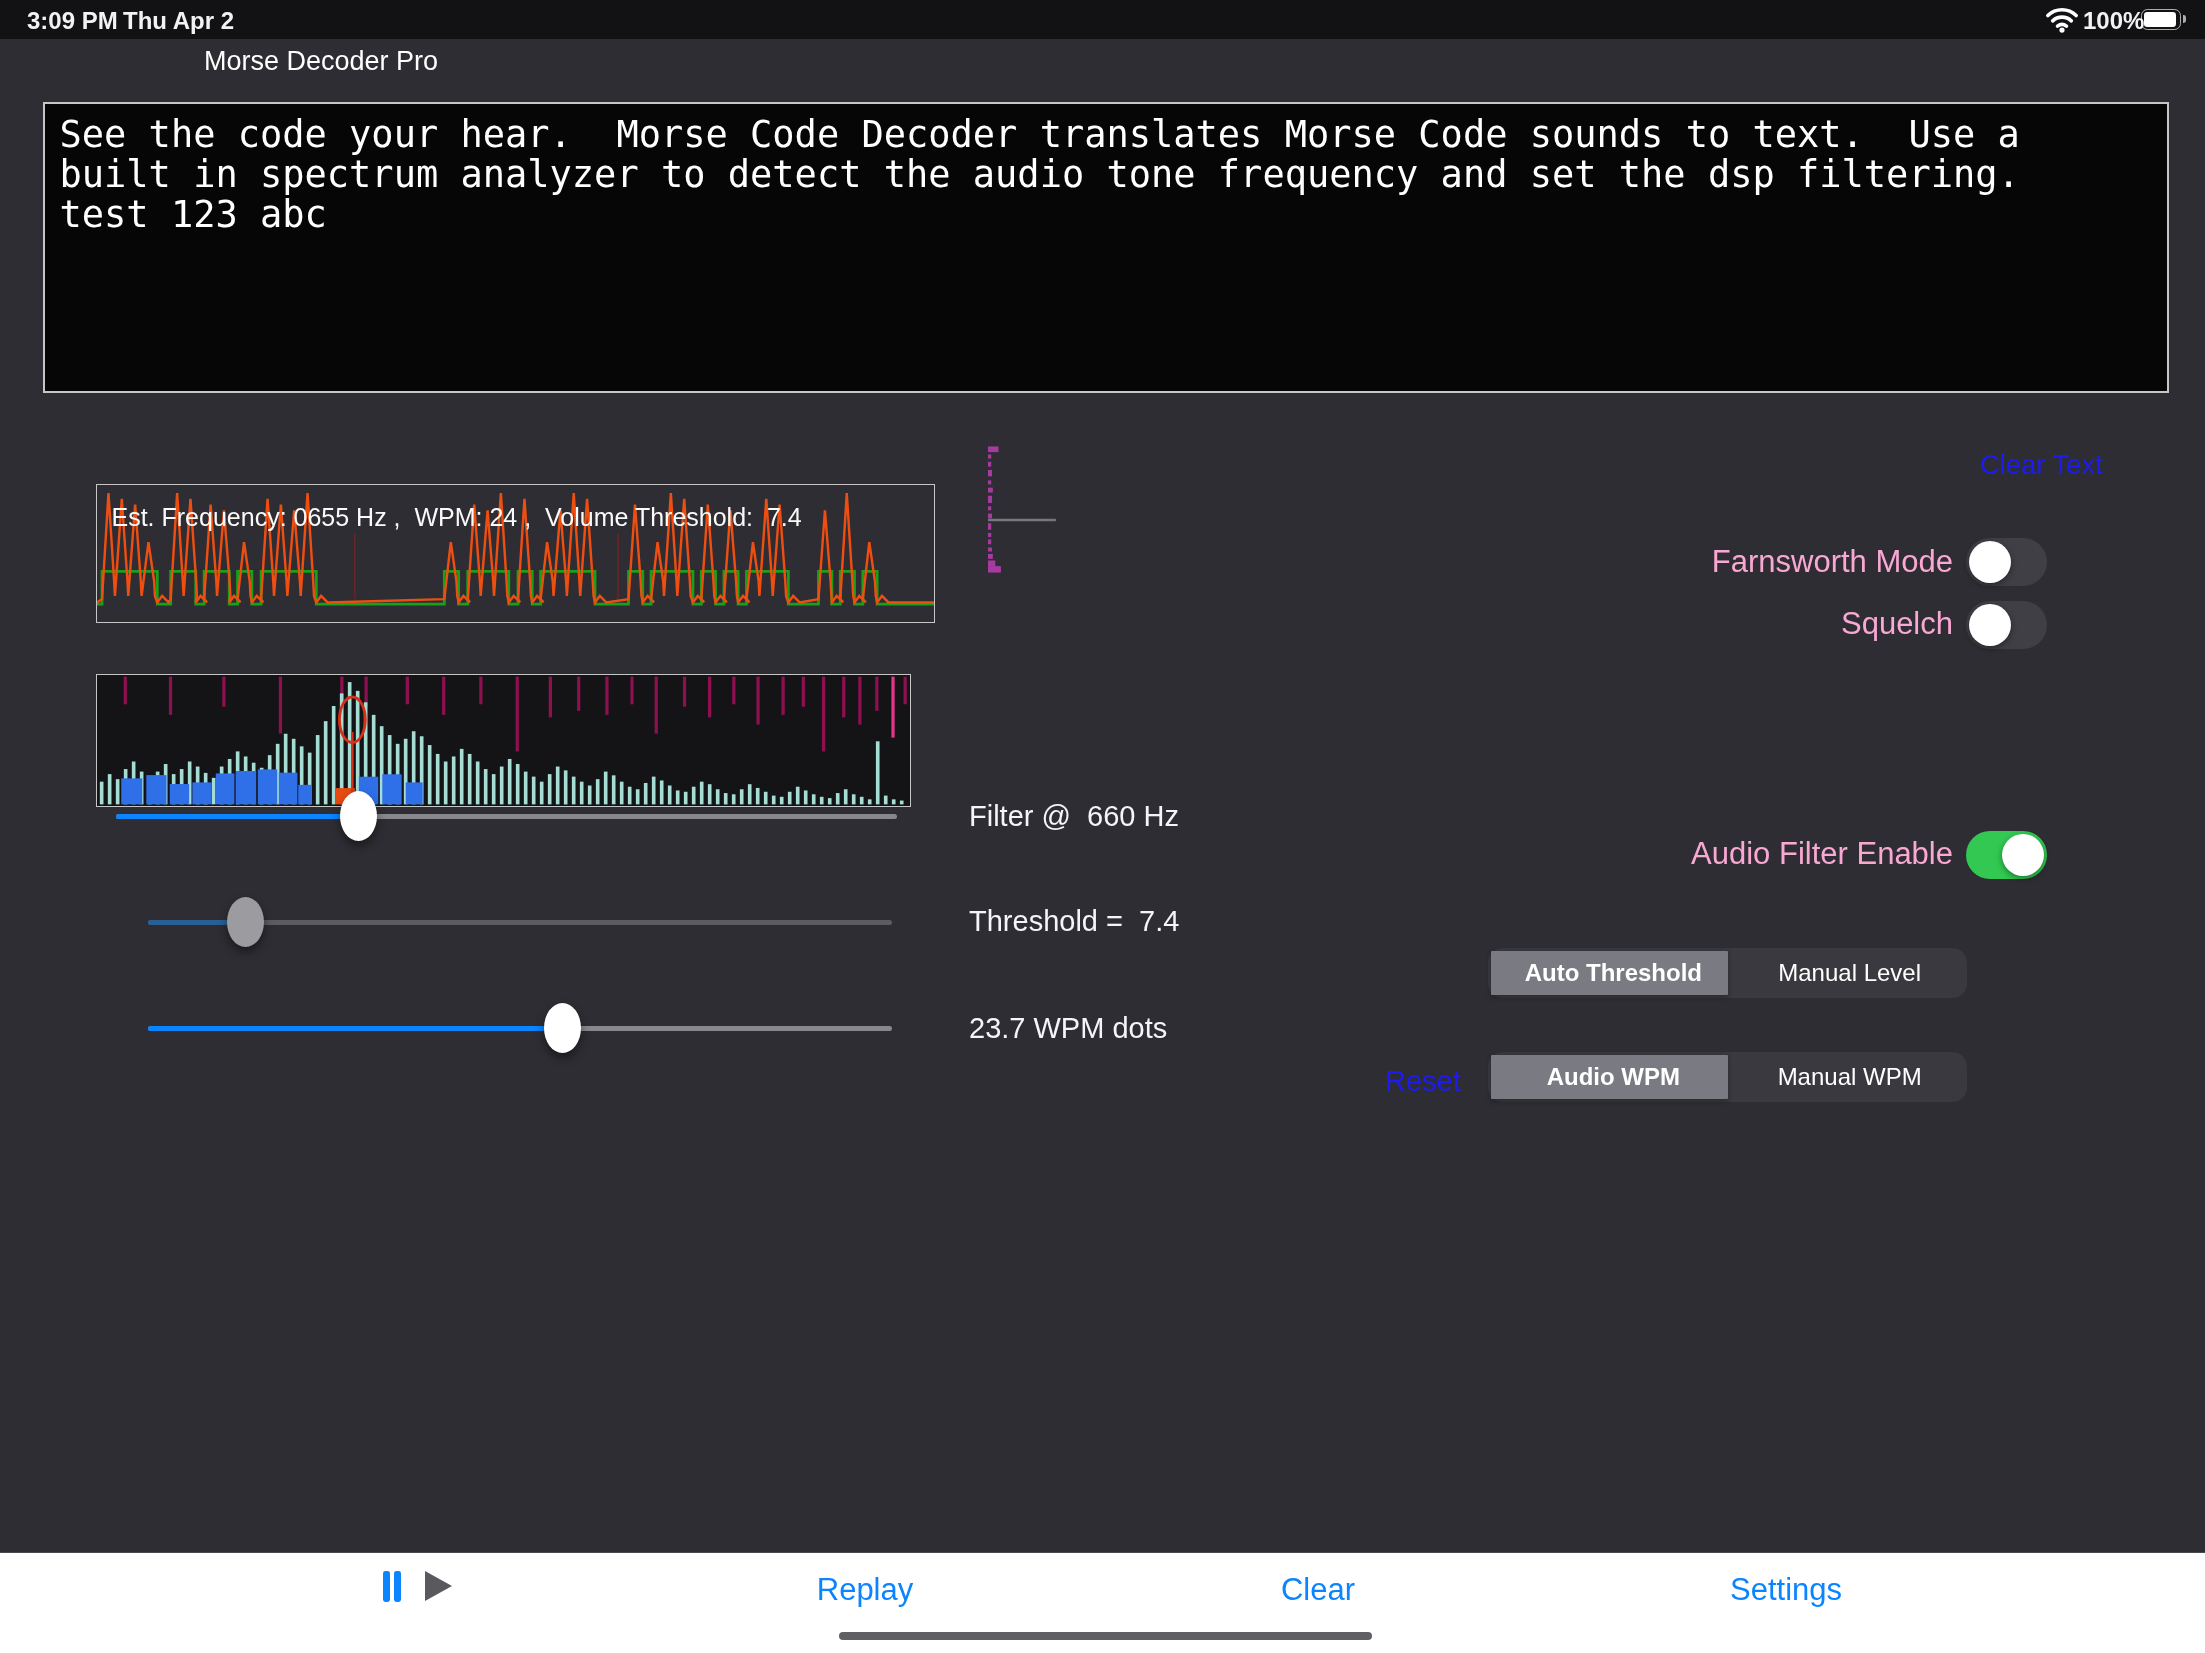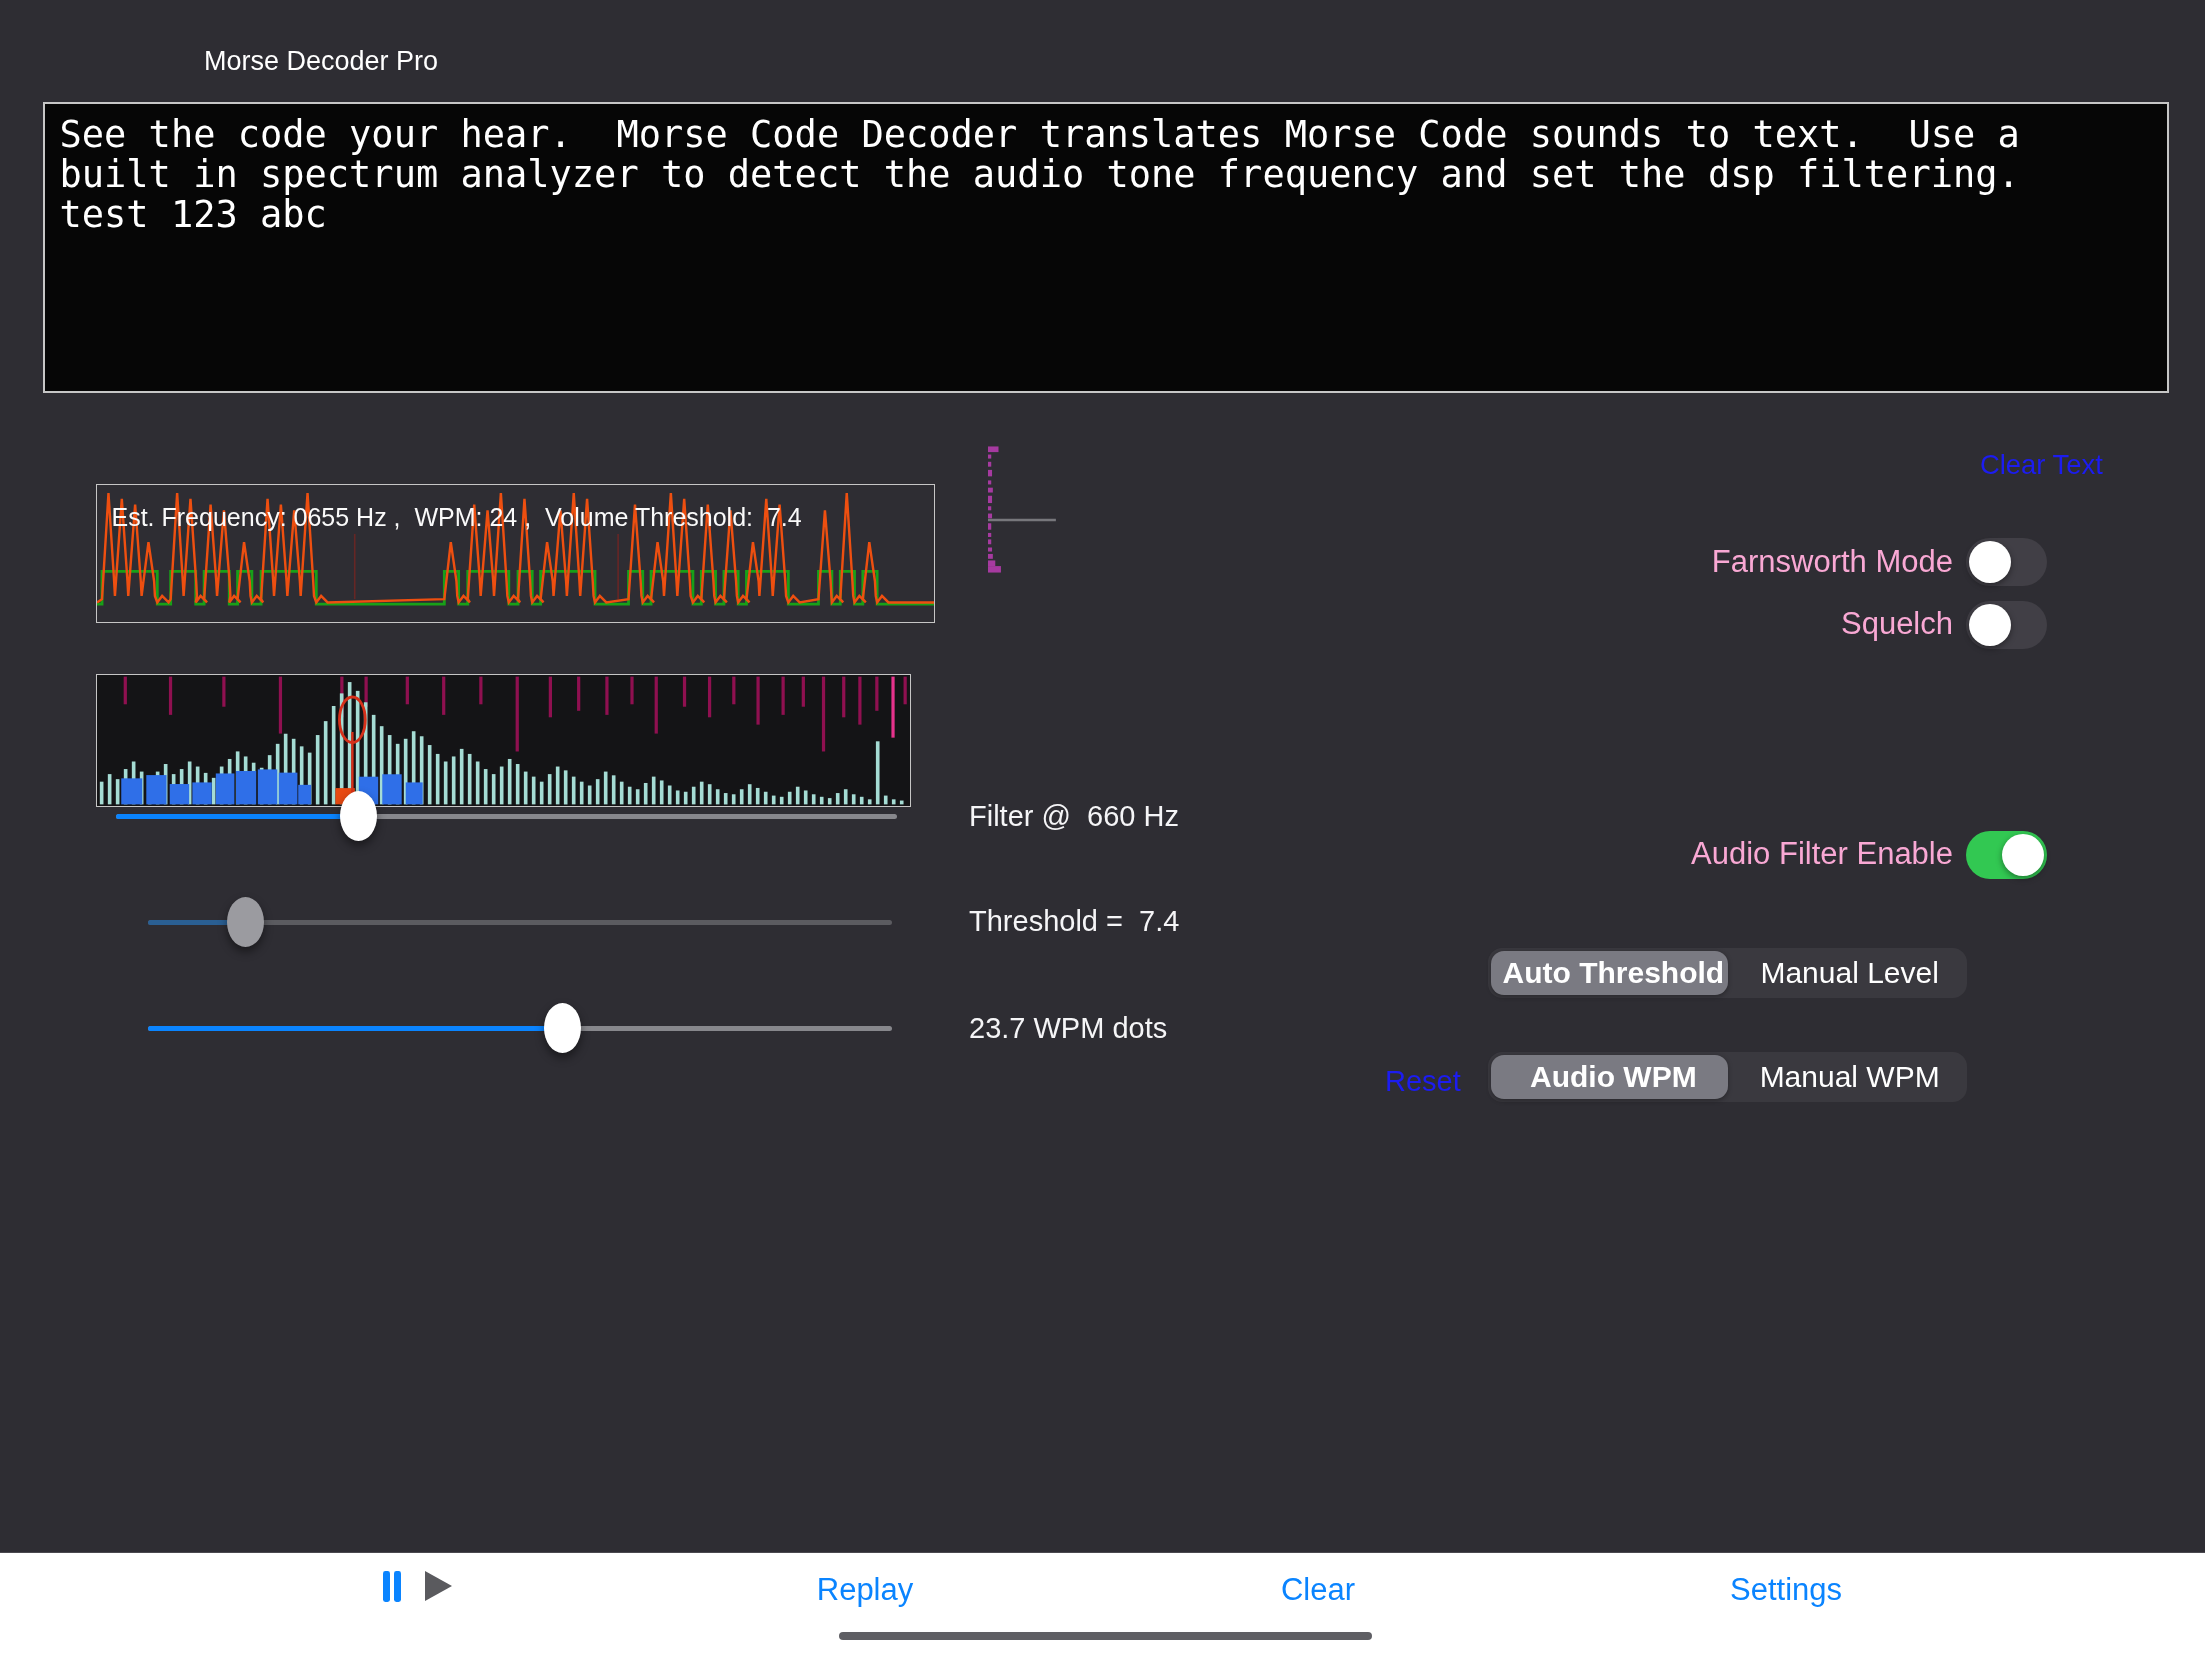--- a/index.html
+++ b/index.html
@@ -43,38 +43,53 @@
   
   .tlabel{position:absolute;right:252px;width:484px;text-align:right;font-size:31px;color:#f9a8d4;}
   .toggle{position:absolute;left:1966px;width:81px;height:48px;border-radius:24px;background:#413f46;}
   .toggle .knob{position:absolute;left:3.2px;top:3.2px;width:42px;height:42px;border-radius:50%;background:#fff;
                 box-shadow:0 2.4px 6.5px rgba(0,0,0,.4);}
   .toggle.on{background:#32c852;}
   .toggle.on .knob{left:auto;right:3.2px;}
   
   .segmented{position:absolute;left:1488px;width:479px;height:50px;background:#3a393f;border-radius:14.5px;
              display:flex;padding:3.2px;box-sizing:border-box;}
-  .seg{flex:1;display:flex;align-items:center;justify-content:center;font-size:30px;color:#fff;
-       border-radius:13px;padding-left:8px;}
+  .seg{flex:1;display:flex;align-items:center;justify-content:center;font-size:24px;color:#fff;
+       border-radius:1px;padding-left:8px;}
   .seg.selected{background:#7a7a82;font-weight:600;box-shadow:0 1.6px 4.8px rgba(0,0,0,.3);}
   .reset{position:absolute;left:1385px;top:1065px;font-size:29px;color:#1c1cf0;}
   
   .toolbar{position:absolute;left:0;top:1552px;width:2205px;height:101px;background:#ffffff;
            border-top:0.8px solid #4a494f;}
   .pause{position:absolute;top:18px;width:7.3px;height:31px;border-radius:2.4px;background:#0a84ff;}
   .playtri{position:absolute;left:425px;top:18px;width:0;height:0;
            border-left:27px solid #5a5a5e;border-top:15.3px solid transparent;border-bottom:15.3px solid transparent;}
   .tbtn{position:absolute;top:18.6px;transform:translateX(-50%);font-size:31px;color:#0a84ff;}
   .homebar{position:absolute;left:839px;top:1632px;width:533px;height:8px;border-radius:4px;background:#5f5f64;}
 </style>
 </head>
 <body>
 
 <div class="screen">
 
+  <div class="statusbar">
+    <span class="time">3:09 PM</span>
+    <span class="date">Thu Apr 2</span>
+    <svg class="wifi" width="34" height="26" viewBox="0 0 42 32">
+      <path d="M3.5 10.5 A25 25 0 0 1 38.5 10.5" stroke="#fff" stroke-width="4.5" fill="none" stroke-linecap="round"></path>
+      <path d="M9.5 17 A17 17 0 0 1 32.5 17" stroke="#fff" stroke-width="4.5" fill="none" stroke-linecap="round"></path>
+      <path d="M15.5 23.5 A9 9 0 0 1 26.5 23.5" stroke="#fff" stroke-width="4.5" fill="none" stroke-linecap="round"></path>
+      <circle cx="21" cy="28.5" r="3.2" fill="#fff"></circle>
+    </svg>
+    <span class="pct">100%</span>
+    <span class="batt">
+        <span class="lvl"></span>
+      </span>
+    <span class="tip" style="position:absolute;left:2183px;top:15.3px;width:3.2px;height:8px;background:rgba(255,255,255,.65);border-radius:0 2.4px 2.4px 0;"></span>
+  </div>
 
   <div class="apptitle">Morse Decoder Pro</div>
   <div class="textbox">See the code your hear.  Morse Code Decoder translates Morse Code sounds to text.  Use a
 built in spectrum analyzer to detect the audio tone frequency and set the dsp filtering.
 test 123 abc</div>
   <div class="cleartext">Clear Text</div>
 
   <div class="panel wavepanel">
     <svg viewBox="0 0 1036 168" preserveAspectRatio="none">
         <line x1="319" y1="60" x2="319" y2="140" stroke="rgba(170,30,20,.45)" stroke-width="2"></line>

